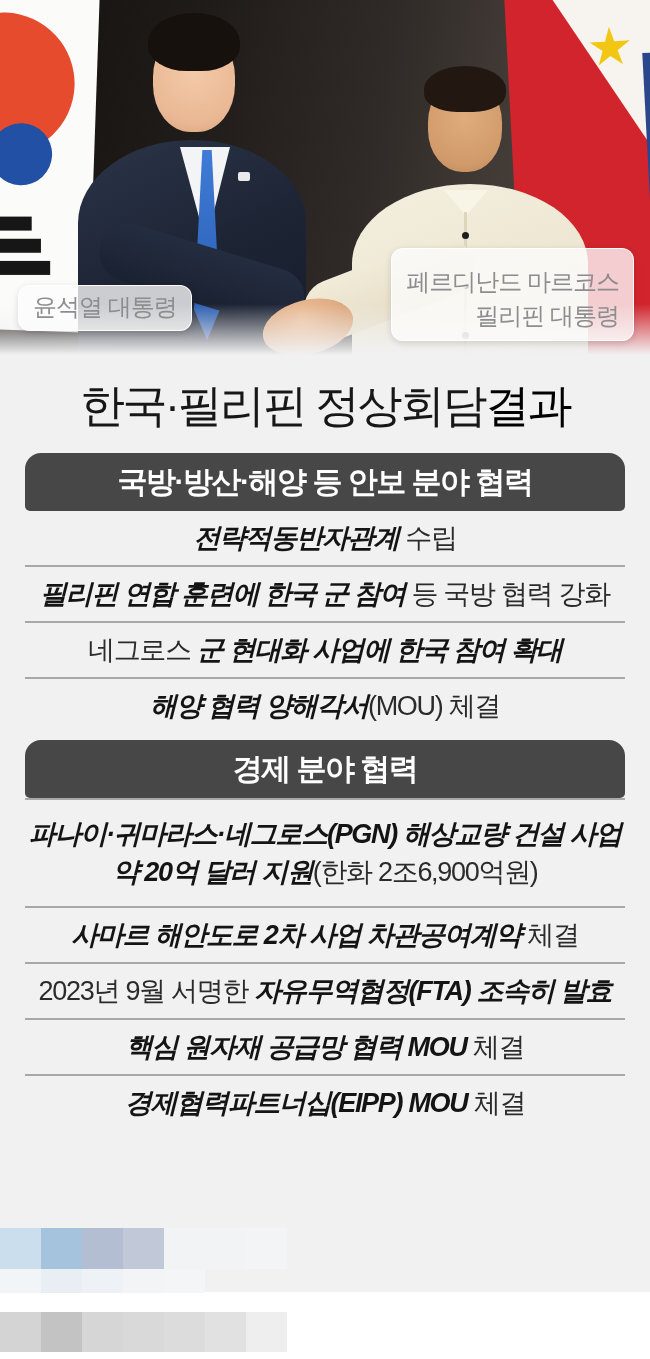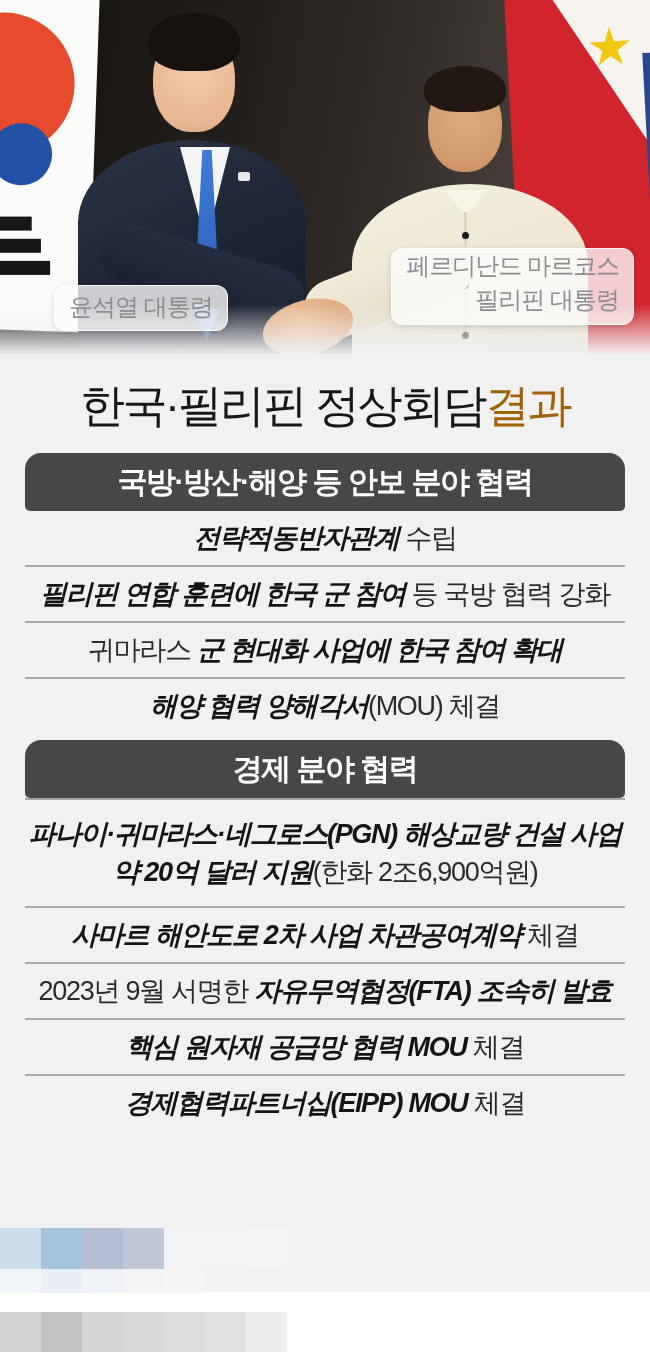--- a/index.html
+++ b/index.html
@@ -63,28 +63,28 @@
     background:linear-gradient(#f1ebd9,#e6ddc6); transform:rotate(-21deg); }
   .hands { position:absolute; left:262px; top:300px; width:92px; height:54px; border-radius:50%;
     background:radial-gradient(circle at 45% 40%,#edc09a,#d8a074); transform:rotate(-14deg); }
 
   .photo-fade { position:absolute; left:0; bottom:0; width:100%; height:58px;
     background:linear-gradient(rgba(241,241,242,0),#f1f1f2 88%); }
 
   .pLabel { position:absolute; background:rgba(253,253,253,0.78); border:1px solid rgba(255,255,255,0.9);
     border-radius:12px; color:#8d8d90; font-size:24px; font-weight:500; letter-spacing:-1px;
     box-shadow:0 2px 7px rgba(0,0,0,0.14); }
-  .pLabel.left { left:18px; top:285px; padding:5px 14px 7px;margin-left:36px; }
-  .pLabel.right { right:16px; top:248px; padding:0 14px 7px; text-align:right; line-height:34px; }
+  .pLabel.left { left:18px; top:285px; padding:5px 14px 7px; }
+  .pLabel.right { right:16px; top:248px; padding:16px 14px 7px; text-align:right; line-height:34px; }
 
   
   .title { margin-top:12px; height:64px; text-align:center; font-size:45px; letter-spacing:-2.5px;
     color:#171717; line-height:64px; white-space:nowrap; }
   .title .t-bold { font-weight:400; }
-  .title .t-light { font-weight:300; color:#a16207; }
+  .title .t-light { font-weight:300; color:#000000; }
 
   
   .content { padding:0 25px; margin-top:15px; }
   .sec-header { height:58px; line-height:58px; background:#474747; border-radius:16px 16px 5px 5px;
     text-align:center; color:#fff; font-size:30px; font-weight:800; letter-spacing:-1.5px; margin-top:7px; }
   .sec-header:first-child { margin-top:0; }
   .item { text-align:center; font-size:27px; letter-spacing:-1.3px; padding:12px 0; line-height:30px; }
   .item.multi { padding:15px 0; line-height:38px; }
   .item .b { font-weight:800; color:#141414;font-style:italic; }
   .item .r { font-weight:400; color:#2b2b2b; }
@@ -154,21 +154,21 @@
         <div class="sec-header"><span>국방·방산·해양 등 안보 분야 협력</span></div>
         <div class="item">
           <div class="line"><span class="b">전략적동반자관계</span><span class="r"> 수립</span></div>
         </div>
         <div class="divider"></div>
         <div class="item">
           <div class="line"><span class="b">필리핀 연합 훈련에 한국 군 참여</span><span class="r"> 등 국방 협력 강화</span></div>
         </div>
         <div class="divider"></div>
         <div class="item">
-          <div class="line"><span class="r">귀마라스 </span><span class="b">군 현대화 사업에 한국 참여 확대</span></div>
+          <div class="line"><span class="r">네그로스 </span><span class="b">군 현대화 사업에 한국 참여 확대</span></div>
         </div>
         <div class="divider"></div>
         <div class="item">
           <div class="line"><span class="b">해양 협력 양해각서</span><span class="r">(MOU) 체결</span></div>
         </div>
         <div class="sec-header"><span>경제 분야 협력</span></div>
         <div class="divider"></div>
         <div class="item multi">
           <div class="line"><span class="b">파나이·귀마라스·네그로스(PGN) 해상교량 건설 사업</span></div>
           <div class="line"><span class="b">약 20억 달러 지원</span><span class="r">(한화 2조6,900억원)</span></div>

